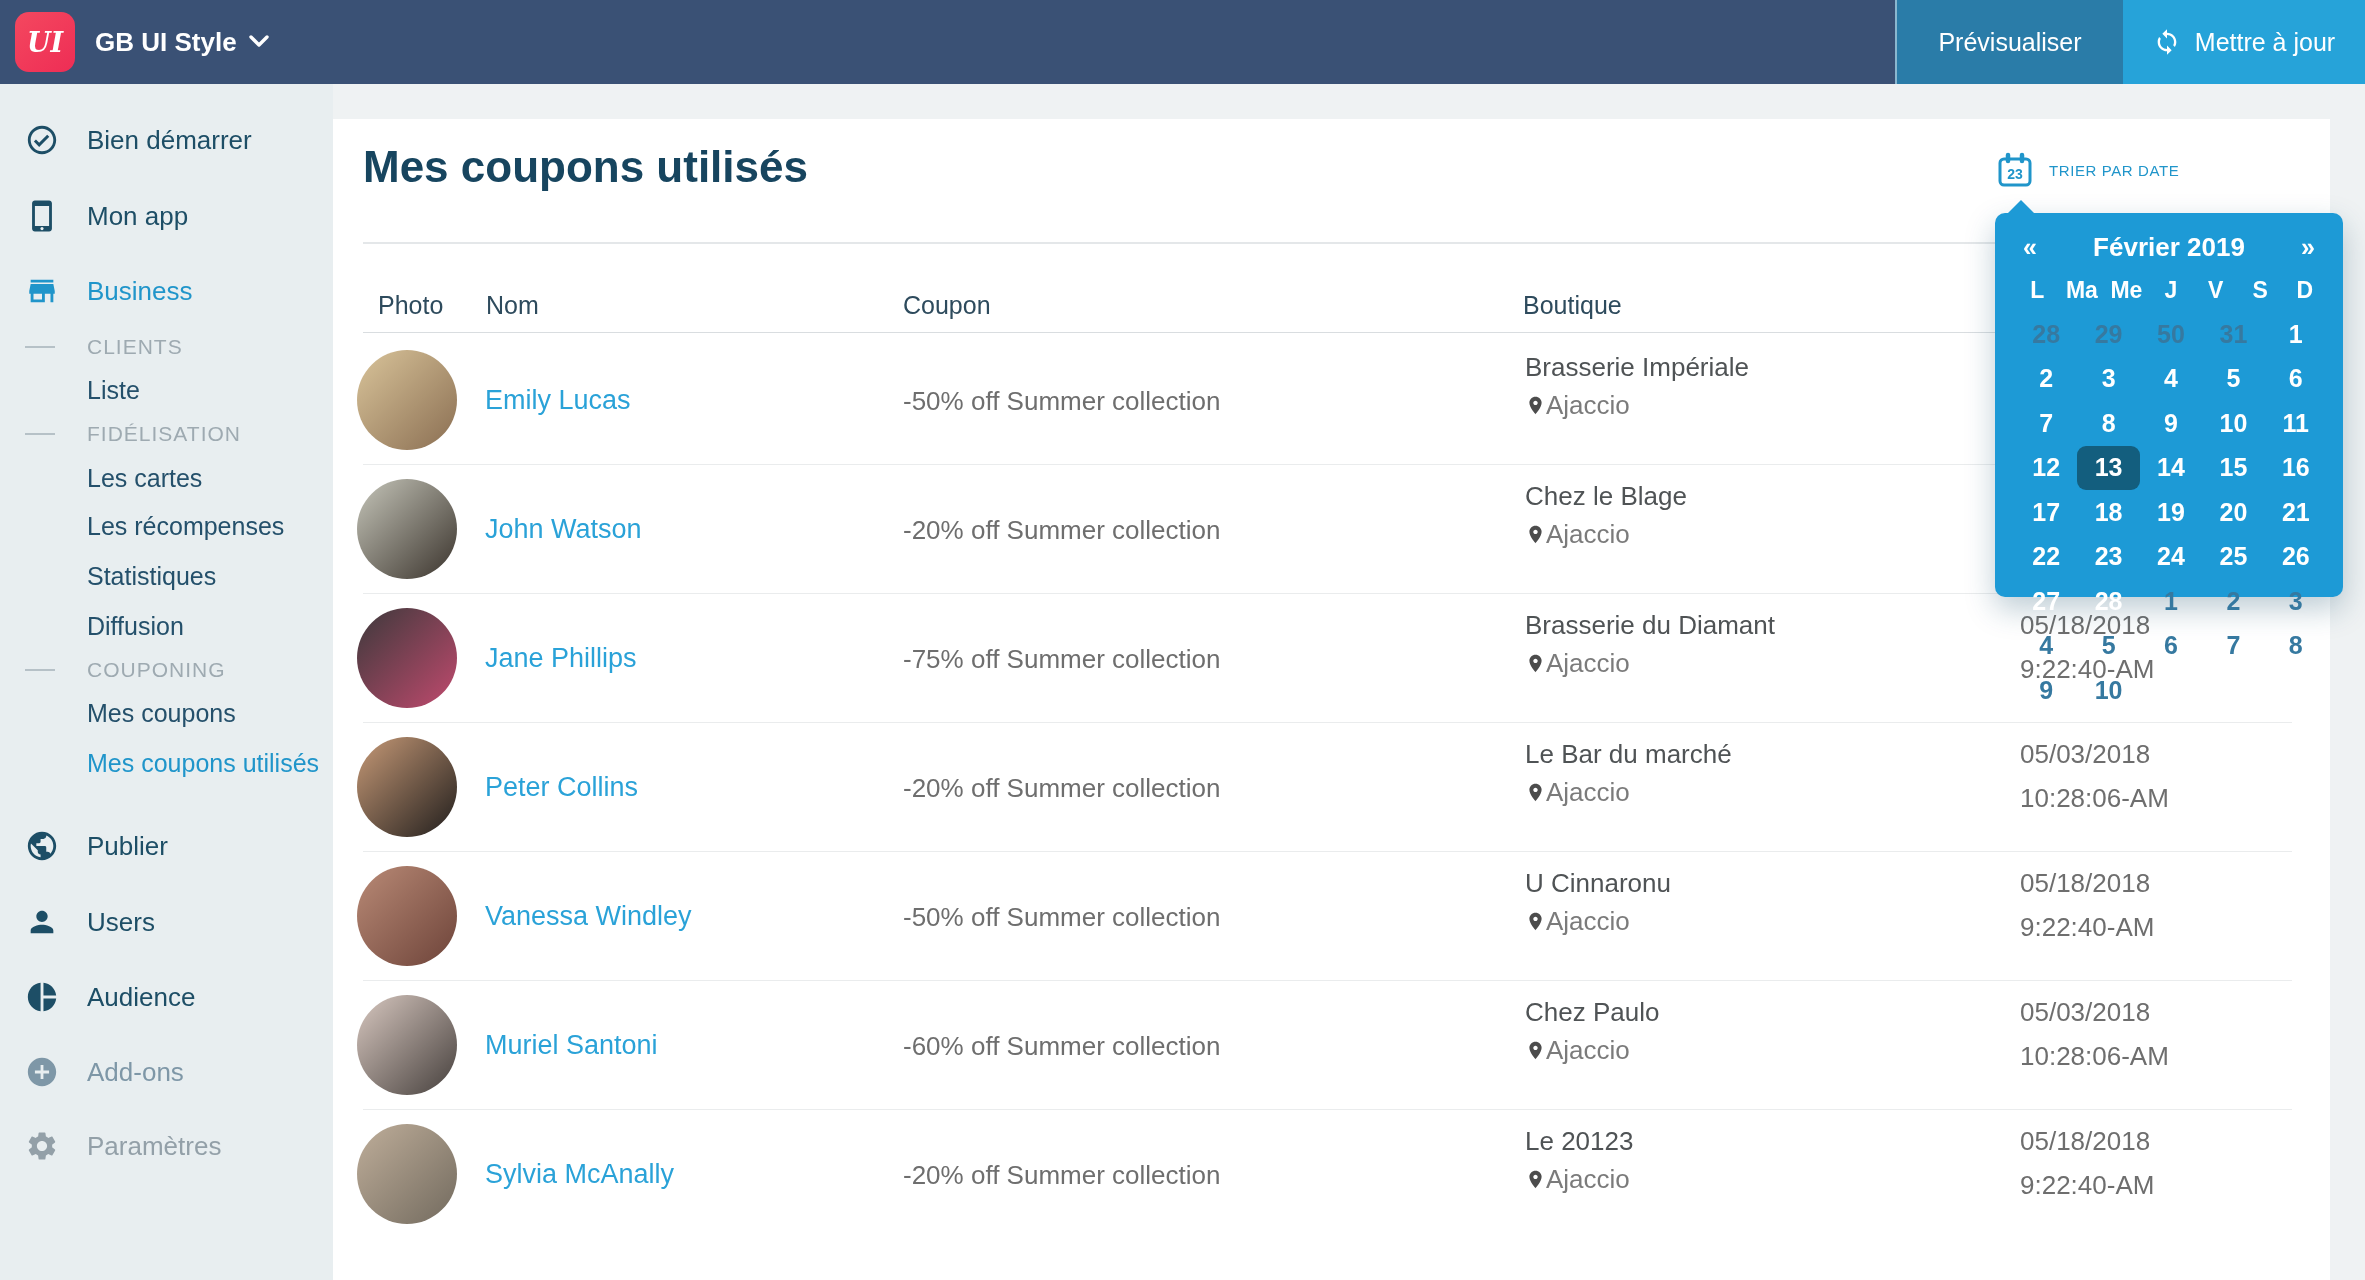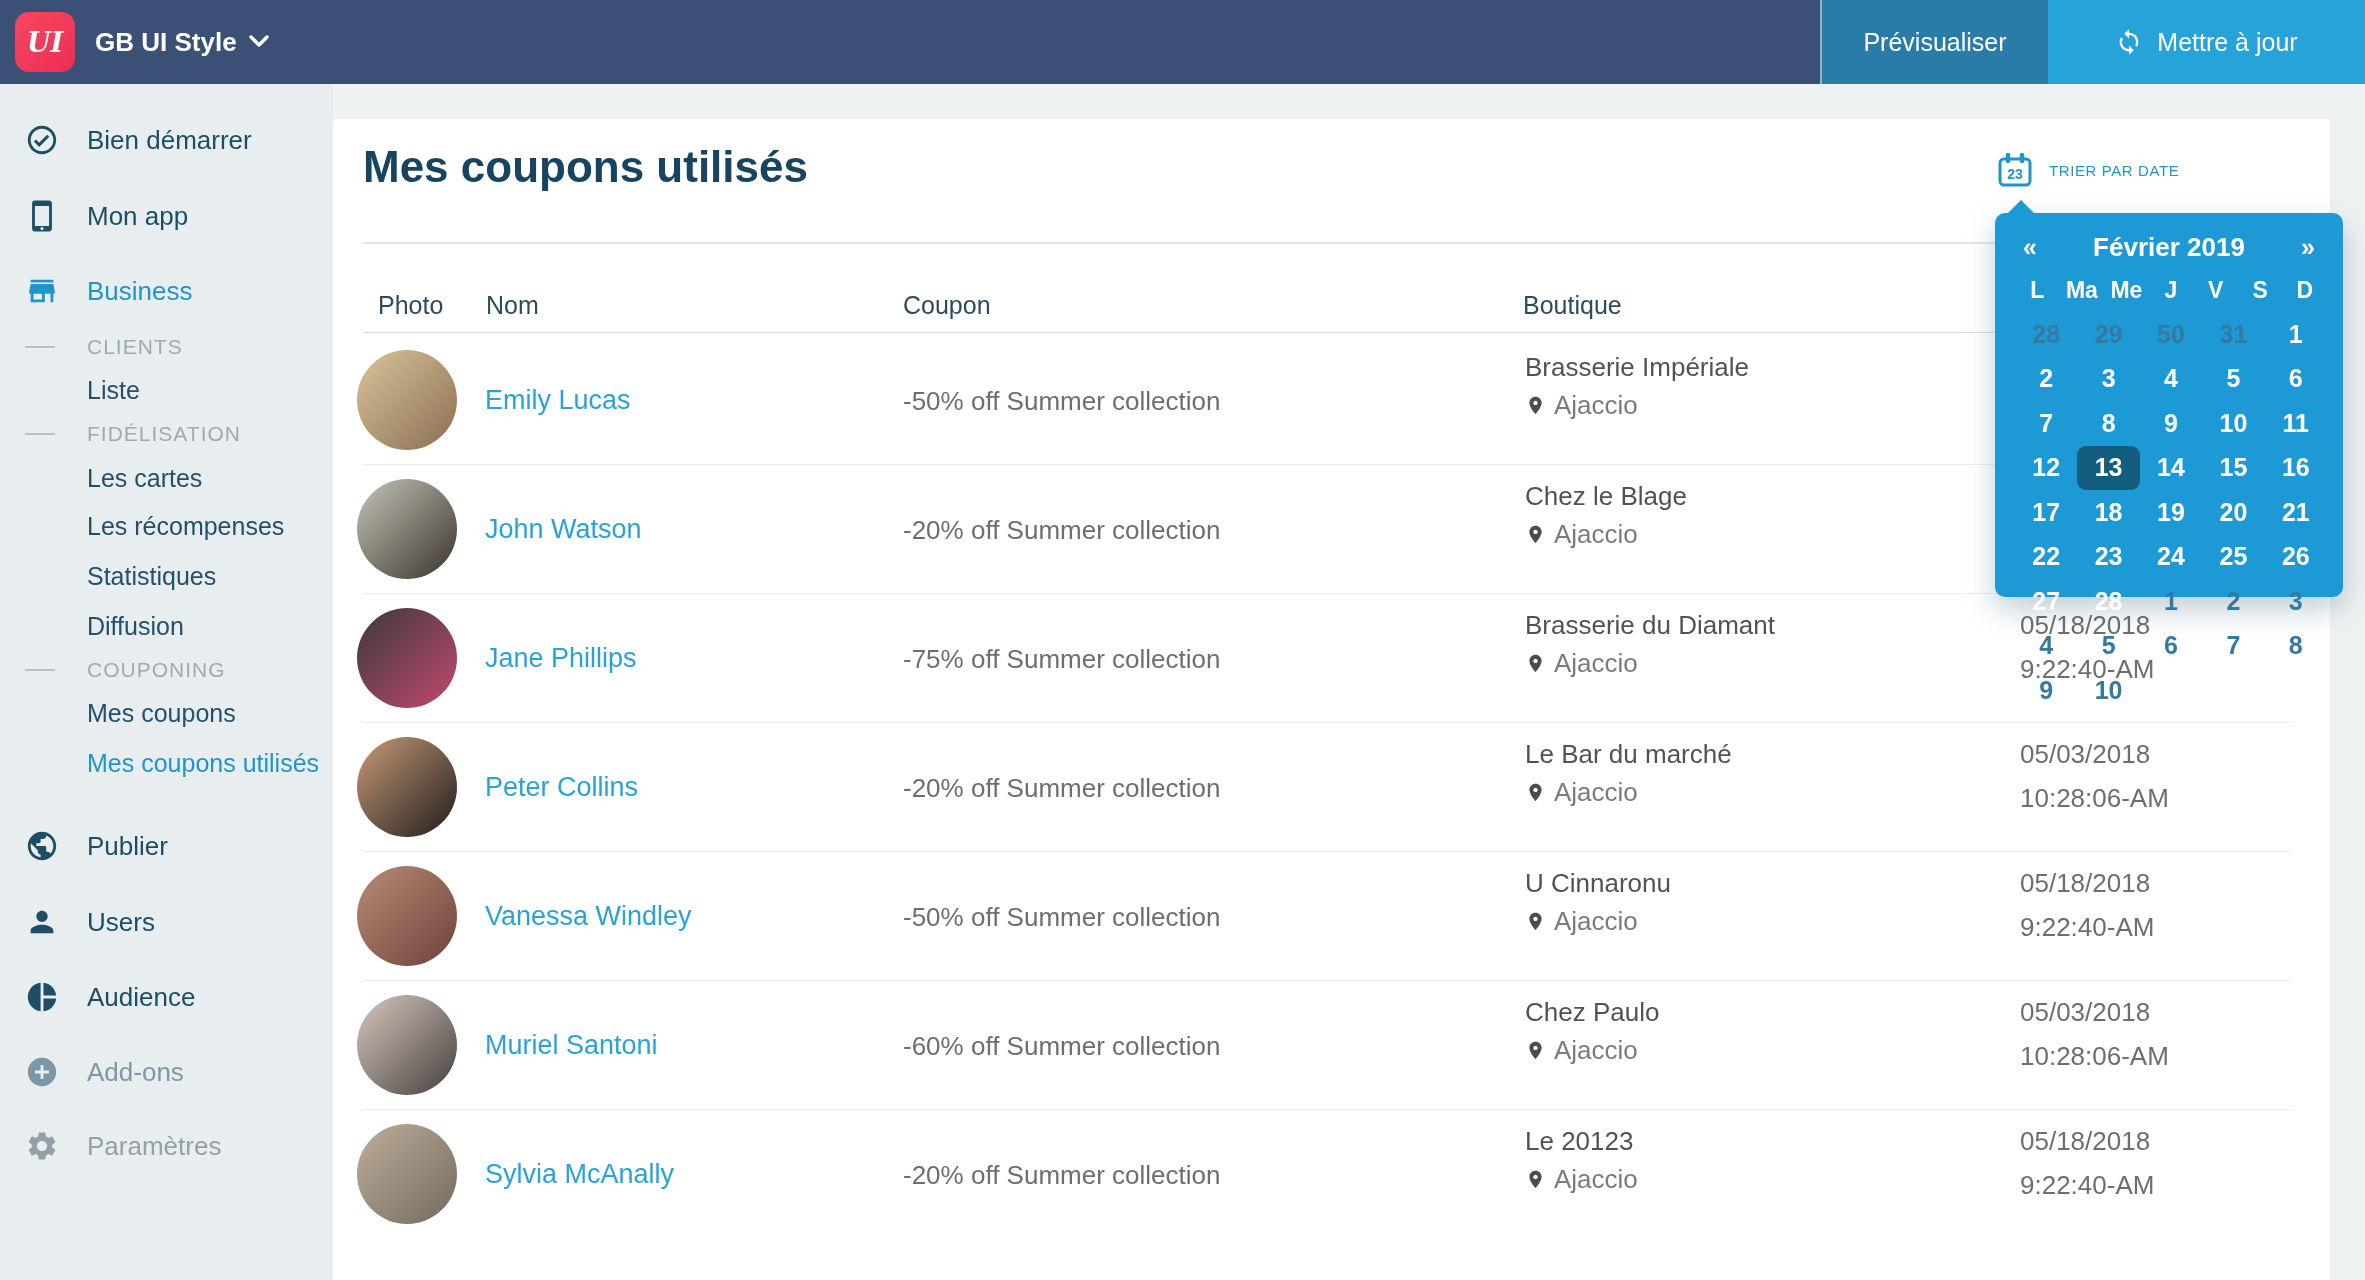--- a/index.html
+++ b/index.html
@@ -12,21 +12,21 @@
   .topbar{position:absolute;left:0;top:0;width:2365px;height:84px;background:#3a5175;display:flex;align-items:center;z-index:6;}
   .logo{width:60px;height:60px;border-radius:14px;margin-left:15px;flex:none;
     background:linear-gradient(140deg,#f4485f 0%,#ee2d55 100%);
     display:flex;align-items:center;justify-content:center;}
   .logo span{font-family:"DejaVu Serif",serif;font-style:italic;font-weight:bold;font-size:27px;color:#fff;}
   .app-name{color:#fff;font-size:26px;font-weight:bold;margin-left:20px;cursor:pointer;}
   .chev{margin-left:12px;display:flex;align-items:center;}
   .tb-spacer{flex:1;}
   .tb-btn{height:84px;display:flex;align-items:center;justify-content:center;color:#fff;font-size:25px;cursor:pointer;flex:none;}
   .tb-btn.preview{width:226px;background:#2a7ca8;border-left:2px solid rgba(255,255,255,.45);}
-  .tb-btn.update{width:317px;background:#26a3d9;gap:14px;}
+  .tb-btn.update{width:242px;background:#26a3d9;gap:14px;}
   
   .sidebar{position:absolute;left:0;top:84px;width:333px;height:1196px;background:#e8eef0;z-index:1;}
   .side-item{position:absolute;left:0;width:333px;height:40px;cursor:pointer;}
   .side-item .ic{position:absolute;left:25px;top:3px;width:34px;height:34px;color:#1d4e66;}
   .side-item .lbl{position:absolute;left:70px;top:0;line-height:40px;font-size:26px;color:#1d4e66;white-space:nowrap;margin-left:17px;}
   .side-sub .lbl{font-size:25px;color:#24506b;}
   .side-section{cursor:default;}
   .side-section .dash{position:absolute;left:25px;top:19px;width:30px;height:2px;background:#b6c1c7;}
   .side-section .lbl{font-size:21px;letter-spacing:1px;color:#9eaab1;}
   .side-item.active .lbl,.side-item.active .ic{color:#2095ca;}
@@ -42,21 +42,21 @@
   .sort-btn .slbl{font-size:15px;letter-spacing:.6px;}
   .th{position:absolute;top:291px;font-size:25px;color:#2e4b5d;}
   .hline{position:absolute;left:363px;top:332px;width:1929px;height:1px;background:#d9dde0;}
   .tbody{position:absolute;left:363px;top:336px;width:1929px;}
   .trow{position:relative;height:128px;border-bottom:1px solid #eaeced;}
   .trow:last-child{border-bottom:none;}
   .avatar{position:absolute;left:-6px;top:14px;width:100px;height:100px;border-radius:50%;}
   .c-name{position:absolute;left:122px;top:49px;font-size:27px;color:#2aa2d8;cursor:pointer;white-space:nowrap;}
   .c-coupon{position:absolute;left:540px;top:50px;font-size:26px;color:#6e6e6e;white-space:nowrap;}
   .c-shop{position:absolute;left:1162px;top:16px;font-size:26px;color:#4f5355;white-space:nowrap;}
-  .c-loc{position:absolute;left:1162px;top:54px;display:flex;align-items:center;gap:8px;font-size:26px;color:#7b7b7b;}
+  .c-loc{position:absolute;left:1162px;top:54px;display:flex;align-items:center;font-size:26px;color:#7b7b7b;}
   .c-date{position:absolute;left:1657px;top:16px;font-size:26px;color:#6e6e6e;}
   .c-time{position:absolute;left:1657px;top:60px;font-size:26px;color:#6e6e6e;}
   
   .calendar{position:absolute;left:1995px;top:213px;width:348px;height:384px;background:#1d9ad6;border-radius:10px;
     box-shadow:0 12px 30px rgba(23,74,104,.28);z-index:5;}
   .cal-caret{position:absolute;top:-13px;left:12px;width:0;height:0;
     border-left:14px solid transparent;border-right:14px solid transparent;border-bottom:14px solid #1d9ad6;}
   .cal-head{position:absolute;left:0;top:14px;width:100%;height:40px;display:flex;align-items:center;justify-content:space-between;
     box-sizing:border-box;padding:0 28px;color:#fff;}
   .cal-prev,.cal-next{font-size:25px;font-weight:bold;cursor:pointer;}

